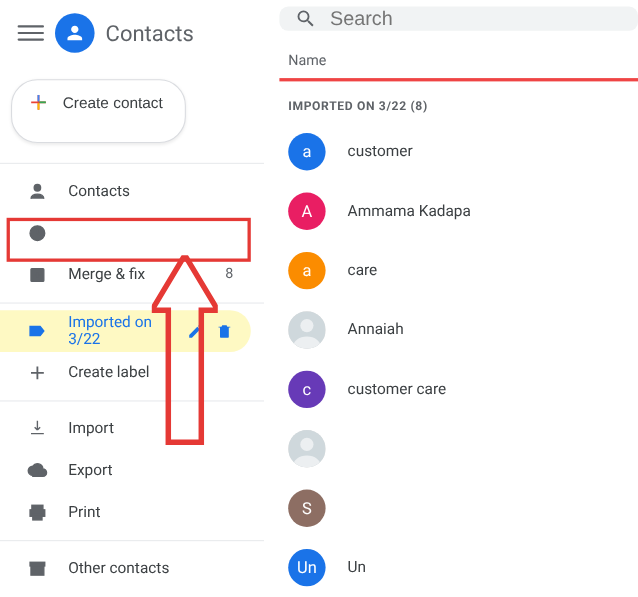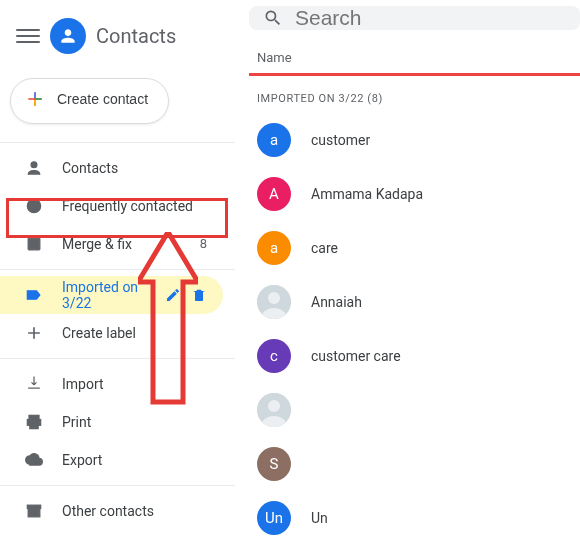--- a/index.html
+++ b/index.html
@@ -10,21 +10,21 @@
     
     .left { width: 240px; display: flex; flex-direction: column; justify-content: center; }
     
     .header-left { display: flex; align-items: center; padding: 10px 8px 10px 16px; gap: 10px; }
     .menu-icon { width: 24px; height: 24px; display: flex; flex-direction: column; justify-content: center; gap: 4px; cursor: pointer; }
     .menu-icon span { height: 2px; background: #5f6368; border-radius: 1px; }
     .logo-circle { width: 36px; height: 36px; border-radius: 50%; background: #1a73e8; display: flex; align-items: center; justify-content: center; }
     .person-icon { width: 20px; height: 20px; fill: #fff; }
     .app-title { font-size: 20px; color: #5f6368; font-weight: 400; }
     
-    .create-btn { margin: 14px 0 18px 10px; display: inline-flex; align-items: center; gap: 12px; padding: 10px 20px 14px 14px; border: 1px solid #dadce0; border-radius: 24px; background: #fff; box-shadow: 0 1px 3px rgba(0,0,0,0.08); cursor: pointer; font-size: 14px; color: #3c4043; width: fit-content; }
+    .create-btn { margin: 14px 0 18px 10px; display: inline-flex; align-items: center; gap: 12px; padding: 10px 20px 26px 14px; border: 1px solid #dadce0; border-radius: 24px; background: #fff; box-shadow: 0 1px 3px rgba(0,0,0,0.08); cursor: pointer; font-size: 14px; color: #3c4043; width: fit-content; }
     .plus-icon { width: 20px; height: 20px; }
     
     .divider { border: none; border-top: 1px solid #e8eaed; margin: 0; }
     
     .nav-item { display: flex; align-items: center; gap: 18px; padding: 0 16px 0 24px; height: 38px; font-size: 14px; color: #3c4043; cursor: pointer; border-top-right-radius: 20px; border-bottom-right-radius: 20px; margin-right: 12px; position: relative; }
     .nav-item.selected { background: #fef9c3; color: #1a73e8; }
     .nav-item.selected .nav-icon { fill: #1a73e8; stroke: #1a73e8; }
     .nav-icon { width: 20px; height: 20px; fill: #5f6368; stroke: #5f6368; flex-shrink: 0; }
     .nav-badge { margin-left: auto; font-size: 13px; color: #5f6368; }
     .row-actions { margin-left: auto; display: flex; gap: 10px; align-items: center; }
@@ -33,25 +33,25 @@
     .nav-section { padding-top: 6px; padding-bottom: 6px; }
     
     .highlight-box { position: absolute; border: 3px solid #e53935; left: 6px; top: 198px; width: 222px; height: 40px; pointer-events: none; z-index: 10; }
     .arrow-box { position: absolute; left: 138px; top: 232px; width: 60px; height: 180px; pointer-events: none; z-index: 10; }
     
     
     .right { flex: 1; display: flex; flex-direction: column; padding-left: 14px; }
     
     .search-bar { background: #f1f3f4; border-radius: 8px; height: 44px; display: flex; align-items: center; padding: 0 14px; gap: 12px; margin-top: 6px; }
     .search-icon { width: 20px; height: 20px; fill: #5f6368; }
-    .search-input { border: none; background: transparent; font-size: 21px; color: #14532d; outline: none; flex: 1; }
+    .search-input { border: none; background: transparent; font-size: 18px; color: #14532d; outline: none; flex: 1; }
     
     .column-header { font-size: 13px; color: #5f6368; padding: 20px 0 8px 8px; border-bottom: 3px solid #ef4444; }
     
-    .group-label { font-size: 11px; letter-spacing: 0.6px; color: #5f6368; padding: 16px 0 8px 8px; font-weight: 400; }
+    .group-label { font-size: 11px; letter-spacing: 0.6px; color: #5f6368; padding: 16px 0 8px 8px; font-weight: 700; }
     
     .contact-row { display: flex; align-items: center; gap: 20px; padding: 10px 8px; cursor: pointer; }
     .avatar { width: 34px; height: 34px; border-radius: 50%; display: flex; align-items: center; justify-content: center; color: #fff; font-size: 15px; font-weight: 400; flex-shrink: 0; }
     .avatar.photo { background: #ddd; position: relative; overflow: hidden; }
     .avatar.photo svg { width: 100%; height: 100%; }
     .contact-name { font-size: 14px; color: #3c4043; }
   </style>
 </head>
 <body>
 
@@ -89,21 +89,20 @@
             <circle cx="12" cy="8" r="3.5"></circle>
             <path d="M5 20c0-3 3-5 7-5s7 2 7 5"></path>
           </svg>
         <span>Contacts</span>
       </div>
       <div class="nav-item">
         <svg class="nav-icon" viewBox="0 0 24 24" stroke-width="1.5" fill="none">
             <circle cx="12" cy="12" r="8"></circle>
             <path d="M12 8v4l3 2"></path>
           </svg>
-        <span>Frequently contacted</span>
       </div>
       <div class="nav-item">
         <svg class="nav-icon" viewBox="0 0 24 24" stroke-width="1.5" fill="none">
             <rect x="5" y="5" width="14" height="14" rx="1"></rect>
             <path d="M12 9v6M9 12h6" stroke-width="1.5"></path>
           </svg>
         <span>Merge &amp; fix</span>
         <span class="nav-badge">8</span>
       </div>
     </div>
@@ -137,32 +136,32 @@
 
     <div class="nav-section">
       <div class="nav-item">
         <svg class="nav-icon" viewBox="0 0 24 24" stroke-width="1.5" fill="none">
             <path d="M12 3v10m0 0l-3-3m3 3l3-3M5 17h14"></path>
           </svg>
         <span>Import</span>
       </div>
       <div class="nav-item">
         <svg class="nav-icon" viewBox="0 0 24 24" stroke-width="1.5" fill="none">
+            <path d="M7 17a5 5 0 010-10 6 6 0 0111 3 4 4 0 010 8H7z"></path>
+            <path d="M12 9v6m0-6l-2 2m2-2l2 2"></path>
+          </svg>
+        <span>Export</span>
+      </div>
+      <div class="nav-item">
+        <svg class="nav-icon" viewBox="0 0 24 24" stroke-width="1.5" fill="none">
             <rect x="6" y="4" width="12" height="5"></rect>
             <rect x="4" y="9" width="16" height="7"></rect>
             <rect x="7" y="14" width="10" height="6"></rect>
           </svg>
         <span>Print</span>
-      </div>
-      <div class="nav-item">
-        <svg class="nav-icon" viewBox="0 0 24 24" stroke-width="1.5" fill="none">
-            <path d="M7 17a5 5 0 010-10 6 6 0 0111 3 4 4 0 010 8H7z"></path>
-            <path d="M12 9v6m0-6l-2 2m2-2l2 2"></path>
-          </svg>
-        <span>Export</span>
       </div>
     </div>
 
     <hr class="divider">
 
     <div class="nav-section">
       <div class="nav-item">
         <svg class="nav-icon" viewBox="0 0 24 24" stroke-width="1.5" fill="none">
             <rect x="4" y="5" width="16" height="4"></rect>
             <rect x="5" y="9" width="14" height="10"></rect>

